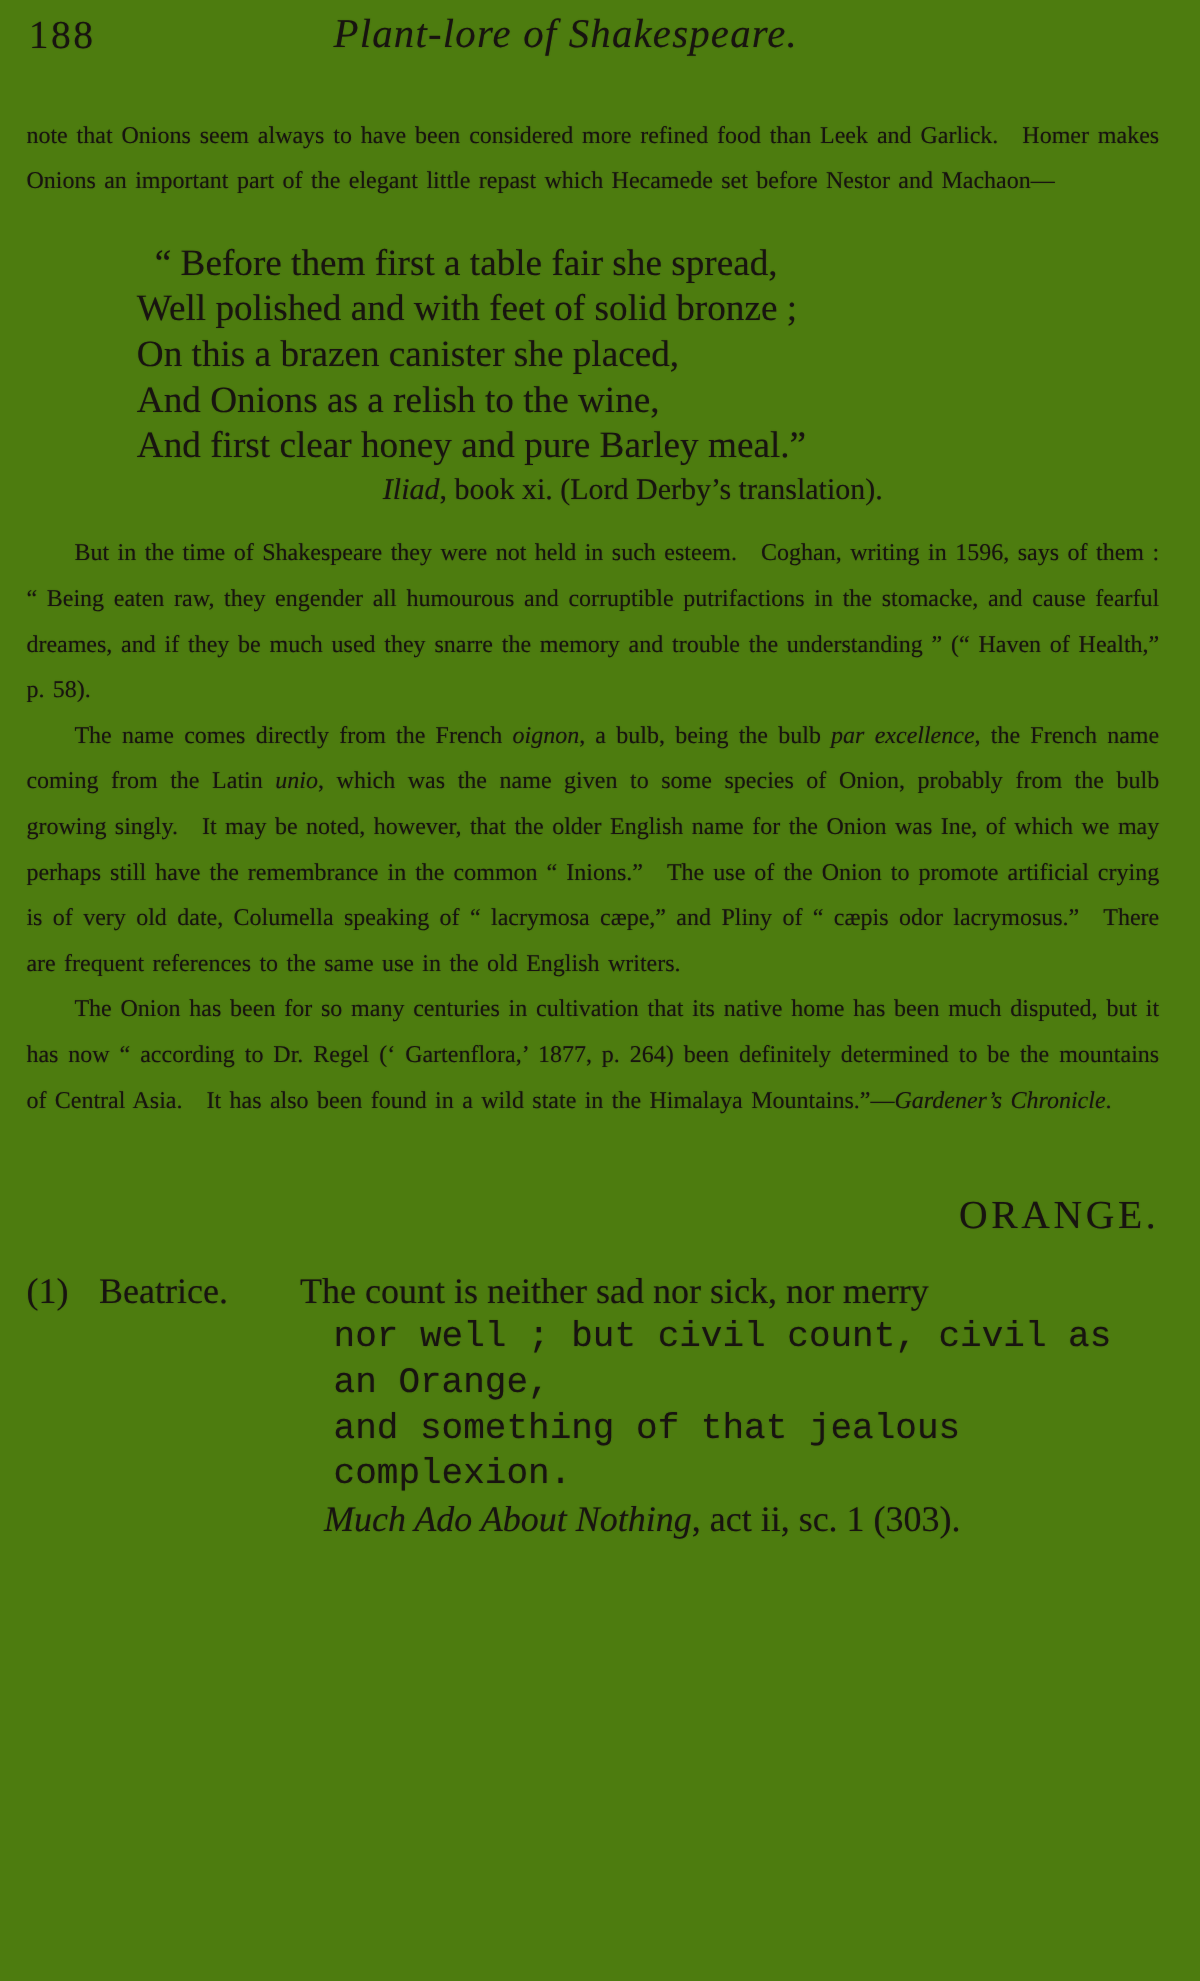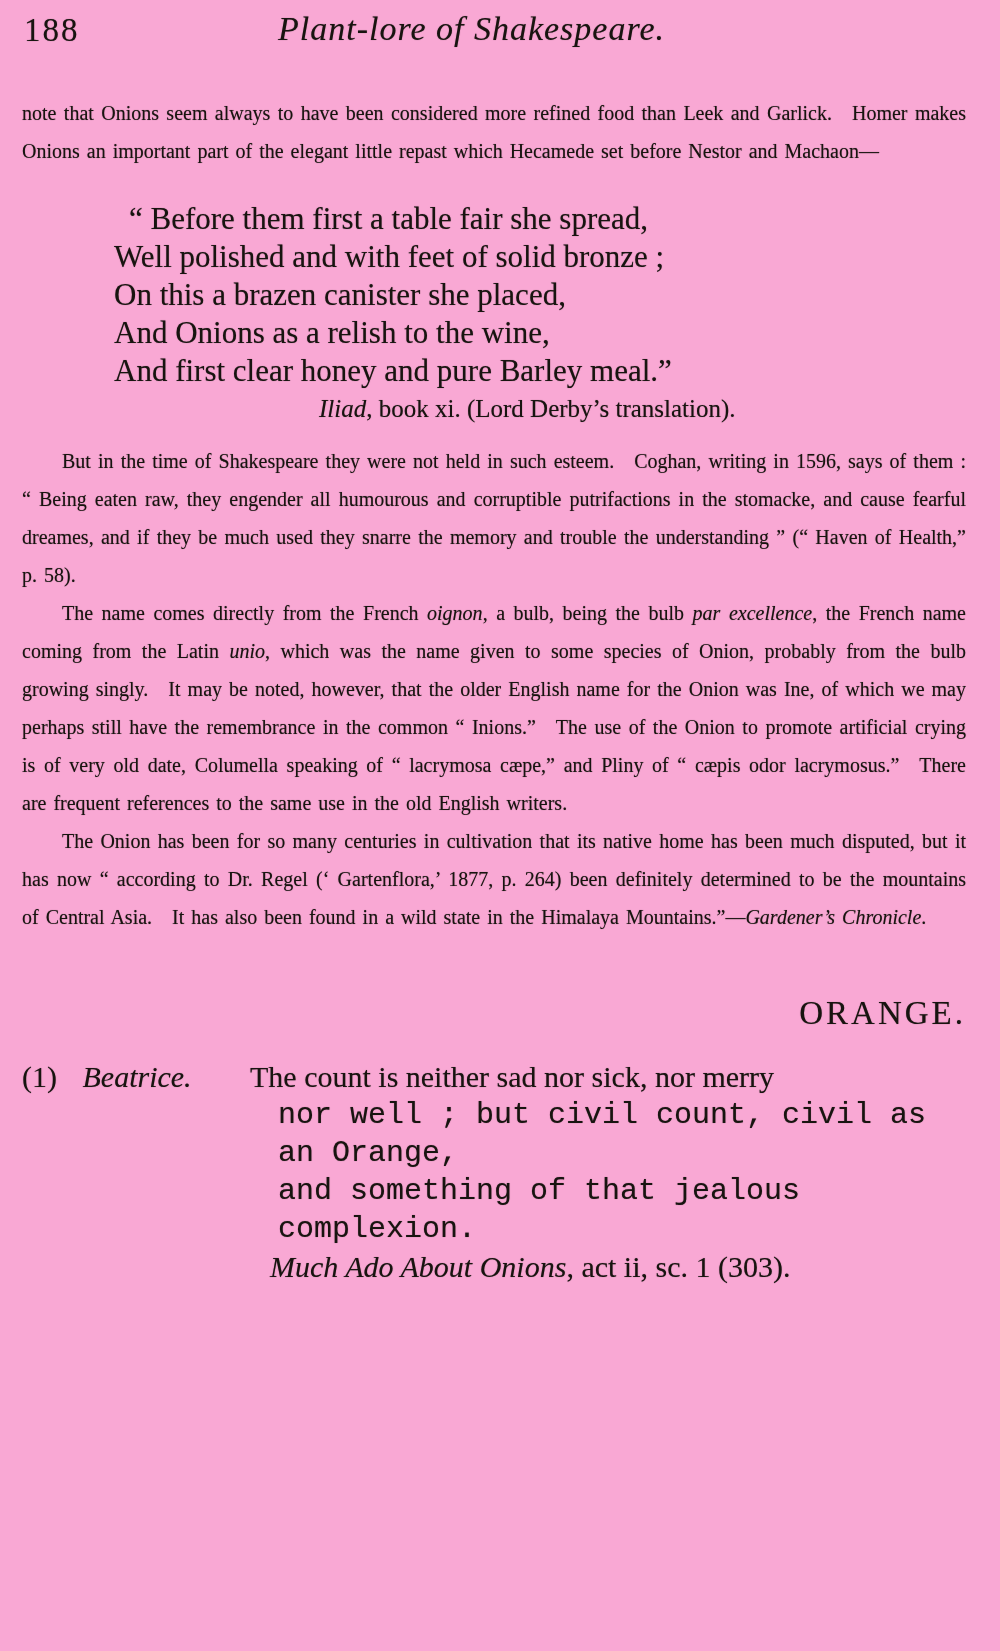--- a/index.html
+++ b/index.html
@@ -5,21 +5,21 @@
   html, body {
     margin: 0;
     padding: 0;
     background: #ffffff;
   }
   .page {
     position: relative;
     width: 1000px;
     height: 1651px;
     margin: 0 auto;
-    background: #f9a8d4;
+    background: #4d7c0f;
     color: #181410;
     font-family: "Liberation Serif", serif;
     overflow: hidden;
     box-sizing: border-box;
   }
   .ink {
     text-shadow: 0 0 1px rgba(20,15,10,0.45);
   }
   
   .running-head {
@@ -83,21 +83,20 @@
     margin-top: 26px;
     font-size: 30px;
     line-height: 38px;
   }
   .entry-left {
     flex: none;
     width: 228px;
   }
   .entry-number { margin-left: 0; }
   .entry-speaker {
-    font-style: italic;
     margin-left: 18px;
     margin-top: 48px;
   }
   .entry-right { flex: 1; }
   .quote-line.cont { margin-left: 28px; font-family: Liberation Mono, monospace; }
   .citation { margin-left: 20px; }
 </style>
 </head>
 <body>
 
@@ -131,18 +130,18 @@
 
     <div class="quote-entry ink">
       <div class="entry-left">
         <span class="entry-number">(1)</span>
         <span class="entry-speaker">Beatrice.</span>
       </div>
       <div class="entry-right">
         <div class="quote-line">The count is neither sad nor sick, nor merry</div>
         <div class="quote-line cont">nor well ; but civil count, civil as an Orange,</div>
         <div class="quote-line cont">and something of that jealous complexion.</div>
-        <div class="citation"><em>Much Ado About Onions</em><span>, act ii, sc. 1 (303).</span></div>
+        <div class="citation"><em>Much Ado About Nothing</em><span>, act ii, sc. 1 (303).</span></div>
       </div>
     </div>
 
   </main>
 </div>
 
 </body></html>

